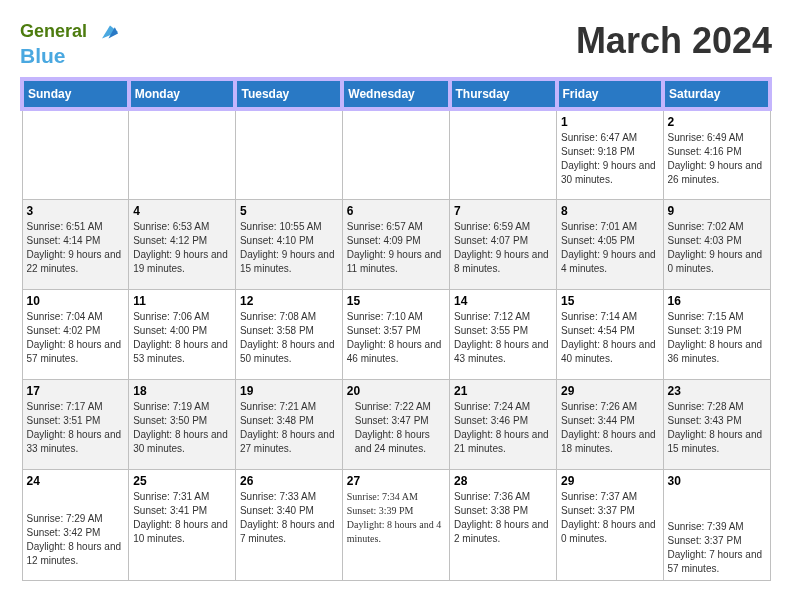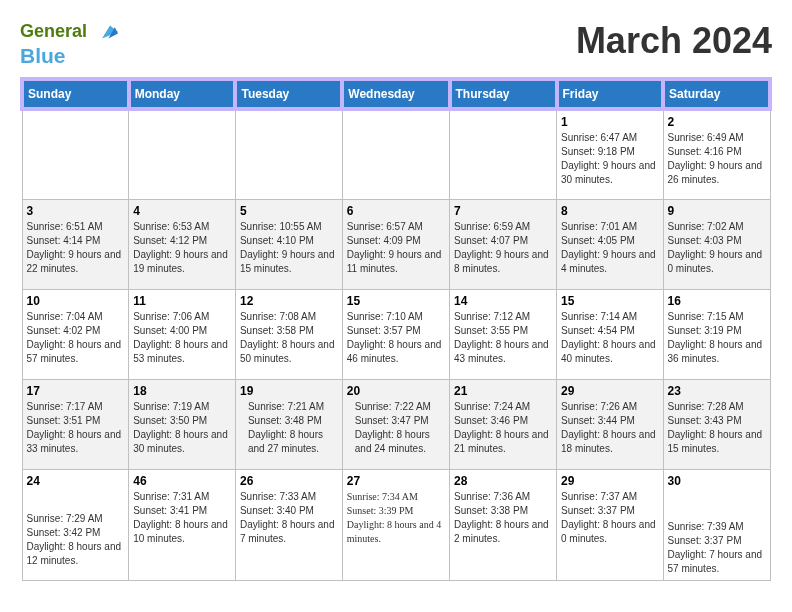--- a/index.html
+++ b/index.html
@@ -238,21 +238,21 @@
 Daylight: 8 hours and 33 minutes.</div>
         </td>
         <td>
           <div class="day-number">18</div>
           <div class="day-info" style="white-space: pre-line;">Sunrise: 7:19 AM
 Sunset: 3:50 PM
 Daylight: 8 hours and 30 minutes.</div>
         </td>
         <td>
           <div class="day-number">19</div>
-          <div class="day-info" style="white-space: pre-line; margin-left: 8px;">Sunrise: 7:21 AM
+          <div class="day-info" style="white-space: pre-line;">Sunrise: 7:21 AM
 Sunset: 3:48 PM
 Daylight: 8 hours and 27 minutes.</div>
         </td>
         <td>
           <div class="day-number">20</div>
           <div class="day-info" style="white-space: pre-line; margin-left: 8px;">Sunrise: 7:22 AM
 Sunset: 3:47 PM
 Daylight: 8 hours and 24 minutes.</div>
         </td>
         <td>
@@ -275,21 +275,21 @@
         </td>
       </tr>
       <tr>
         <td>
           <div class="day-number">24</div>
           <div class="day-info" style="white-space: pre-line; margin-top: 24px;">Sunrise: 7:29 AM
 Sunset: 3:42 PM
 Daylight: 8 hours and 12 minutes.</div>
         </td>
         <td>
-          <div class="day-number">46</div>
+          <div class="day-number">25</div>
           <div class="day-info" style="white-space: pre-line;">Sunrise: 7:31 AM
 Sunset: 3:41 PM
 Daylight: 8 hours and 10 minutes.</div>
         </td>
         <td>
           <div class="day-number">26</div>
           <div class="day-info" style="white-space: pre-line;">Sunrise: 7:33 AM
 Sunset: 3:40 PM
 Daylight: 8 hours and 7 minutes.</div>
         </td>

